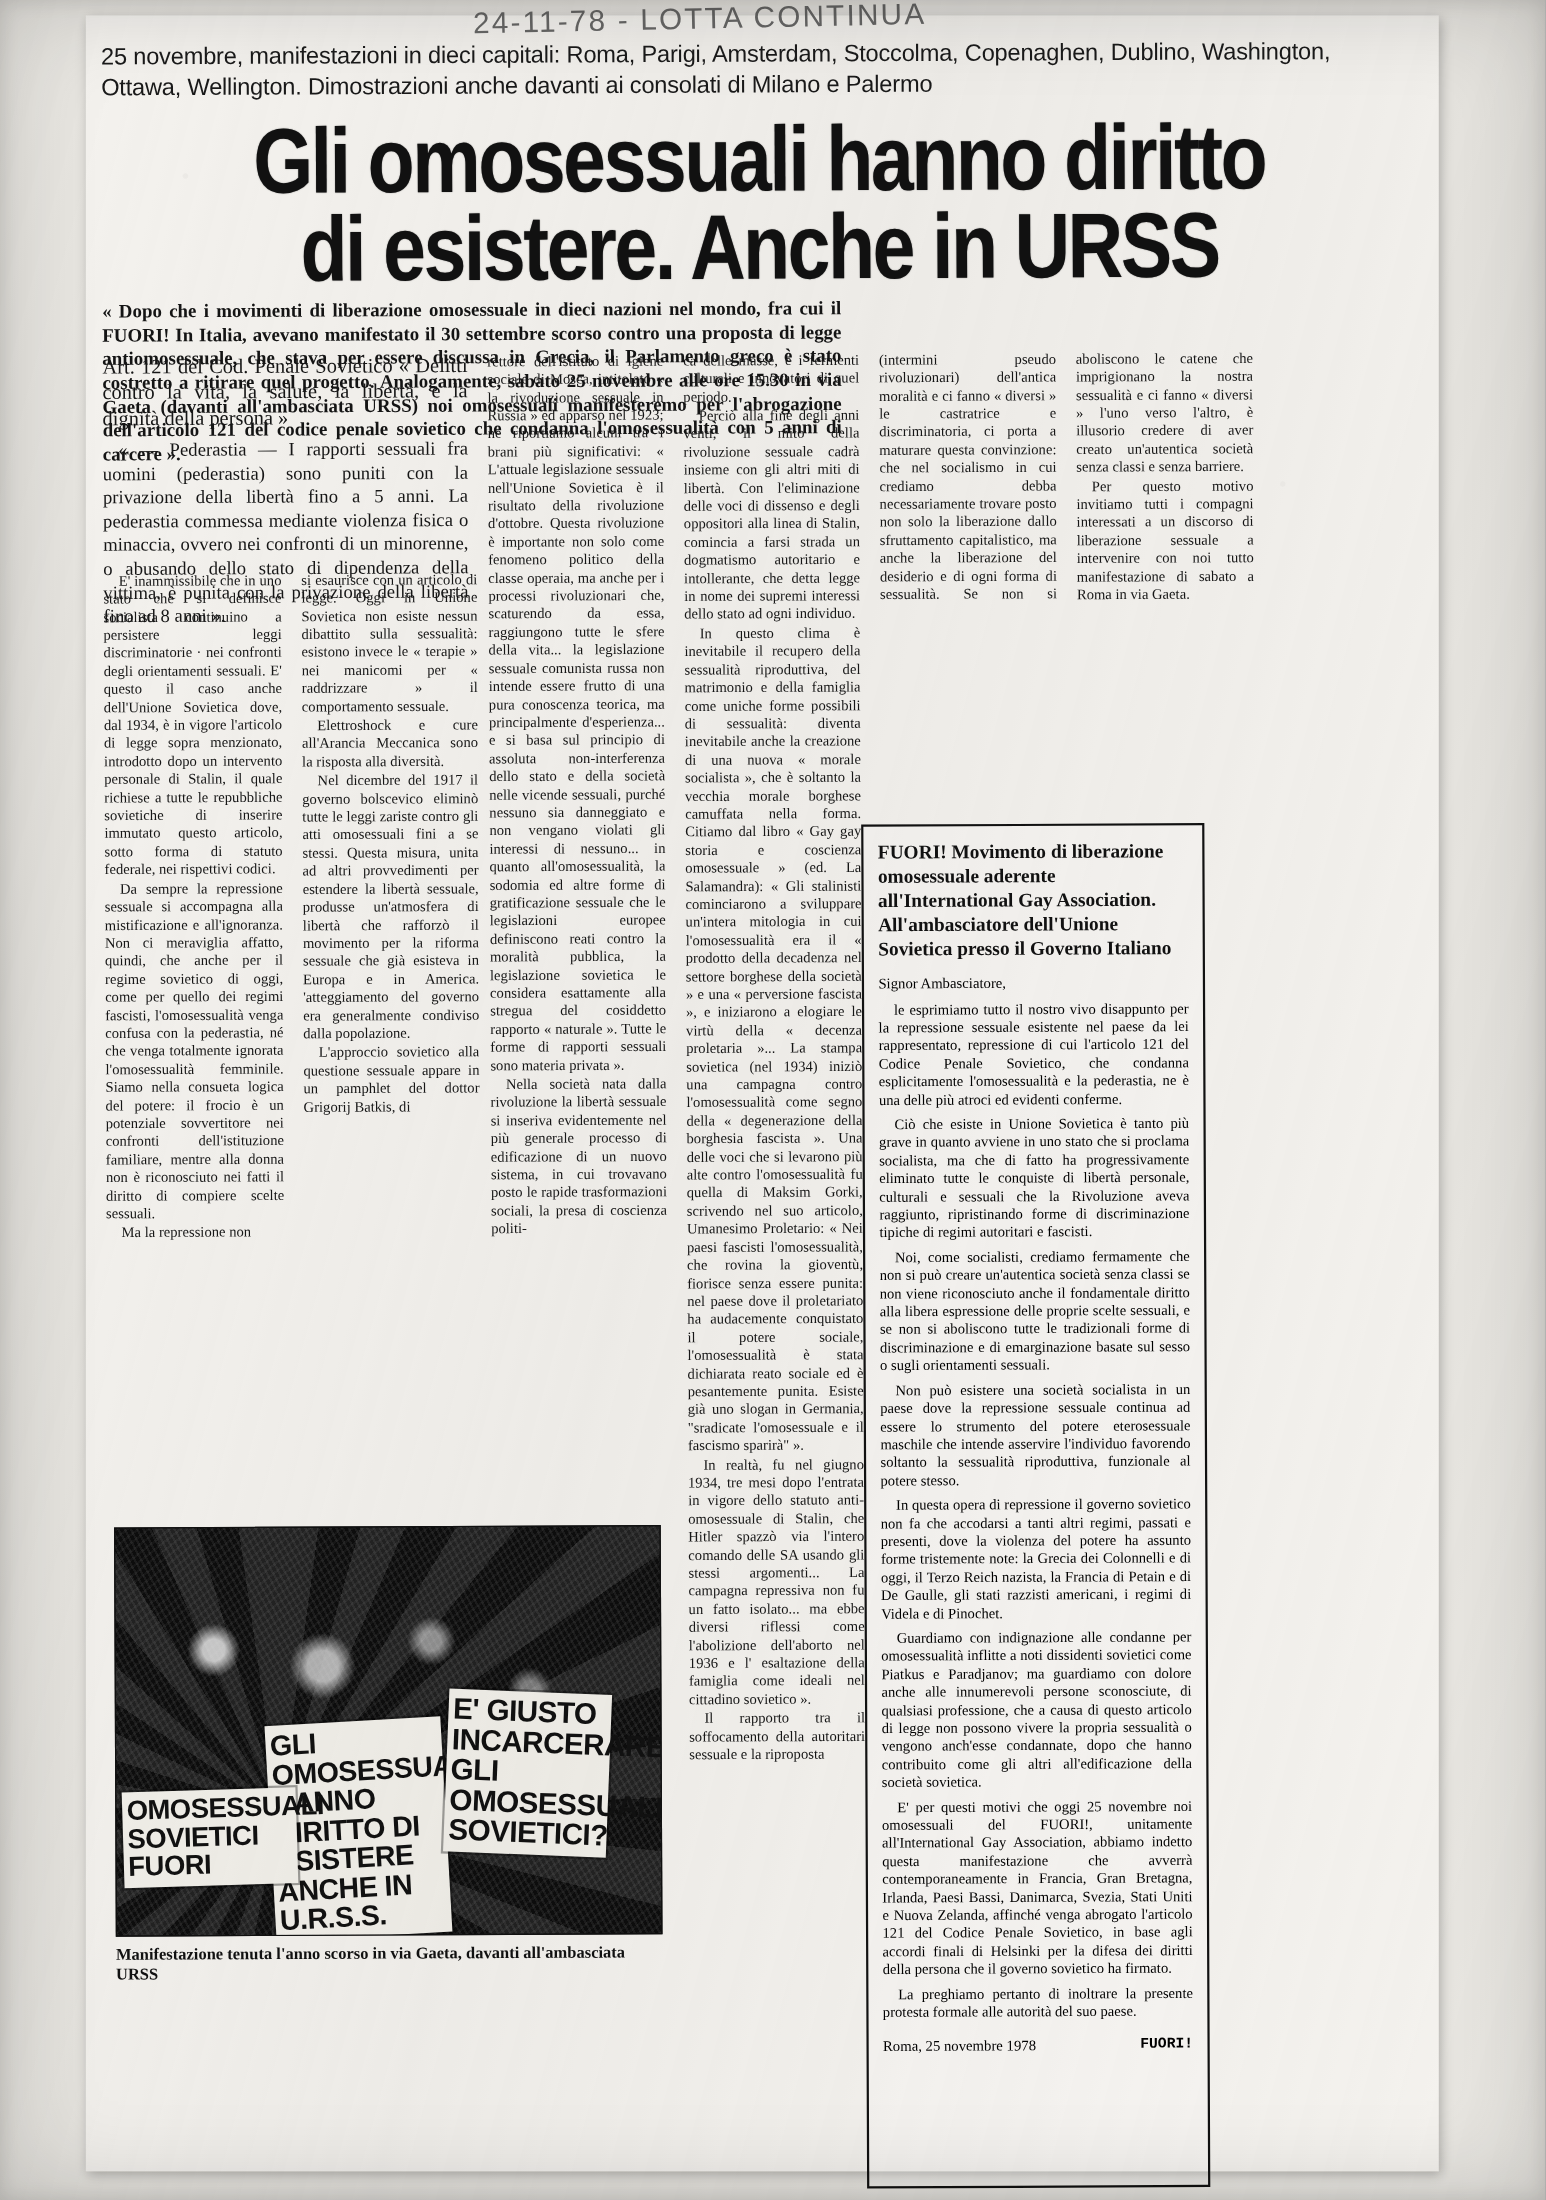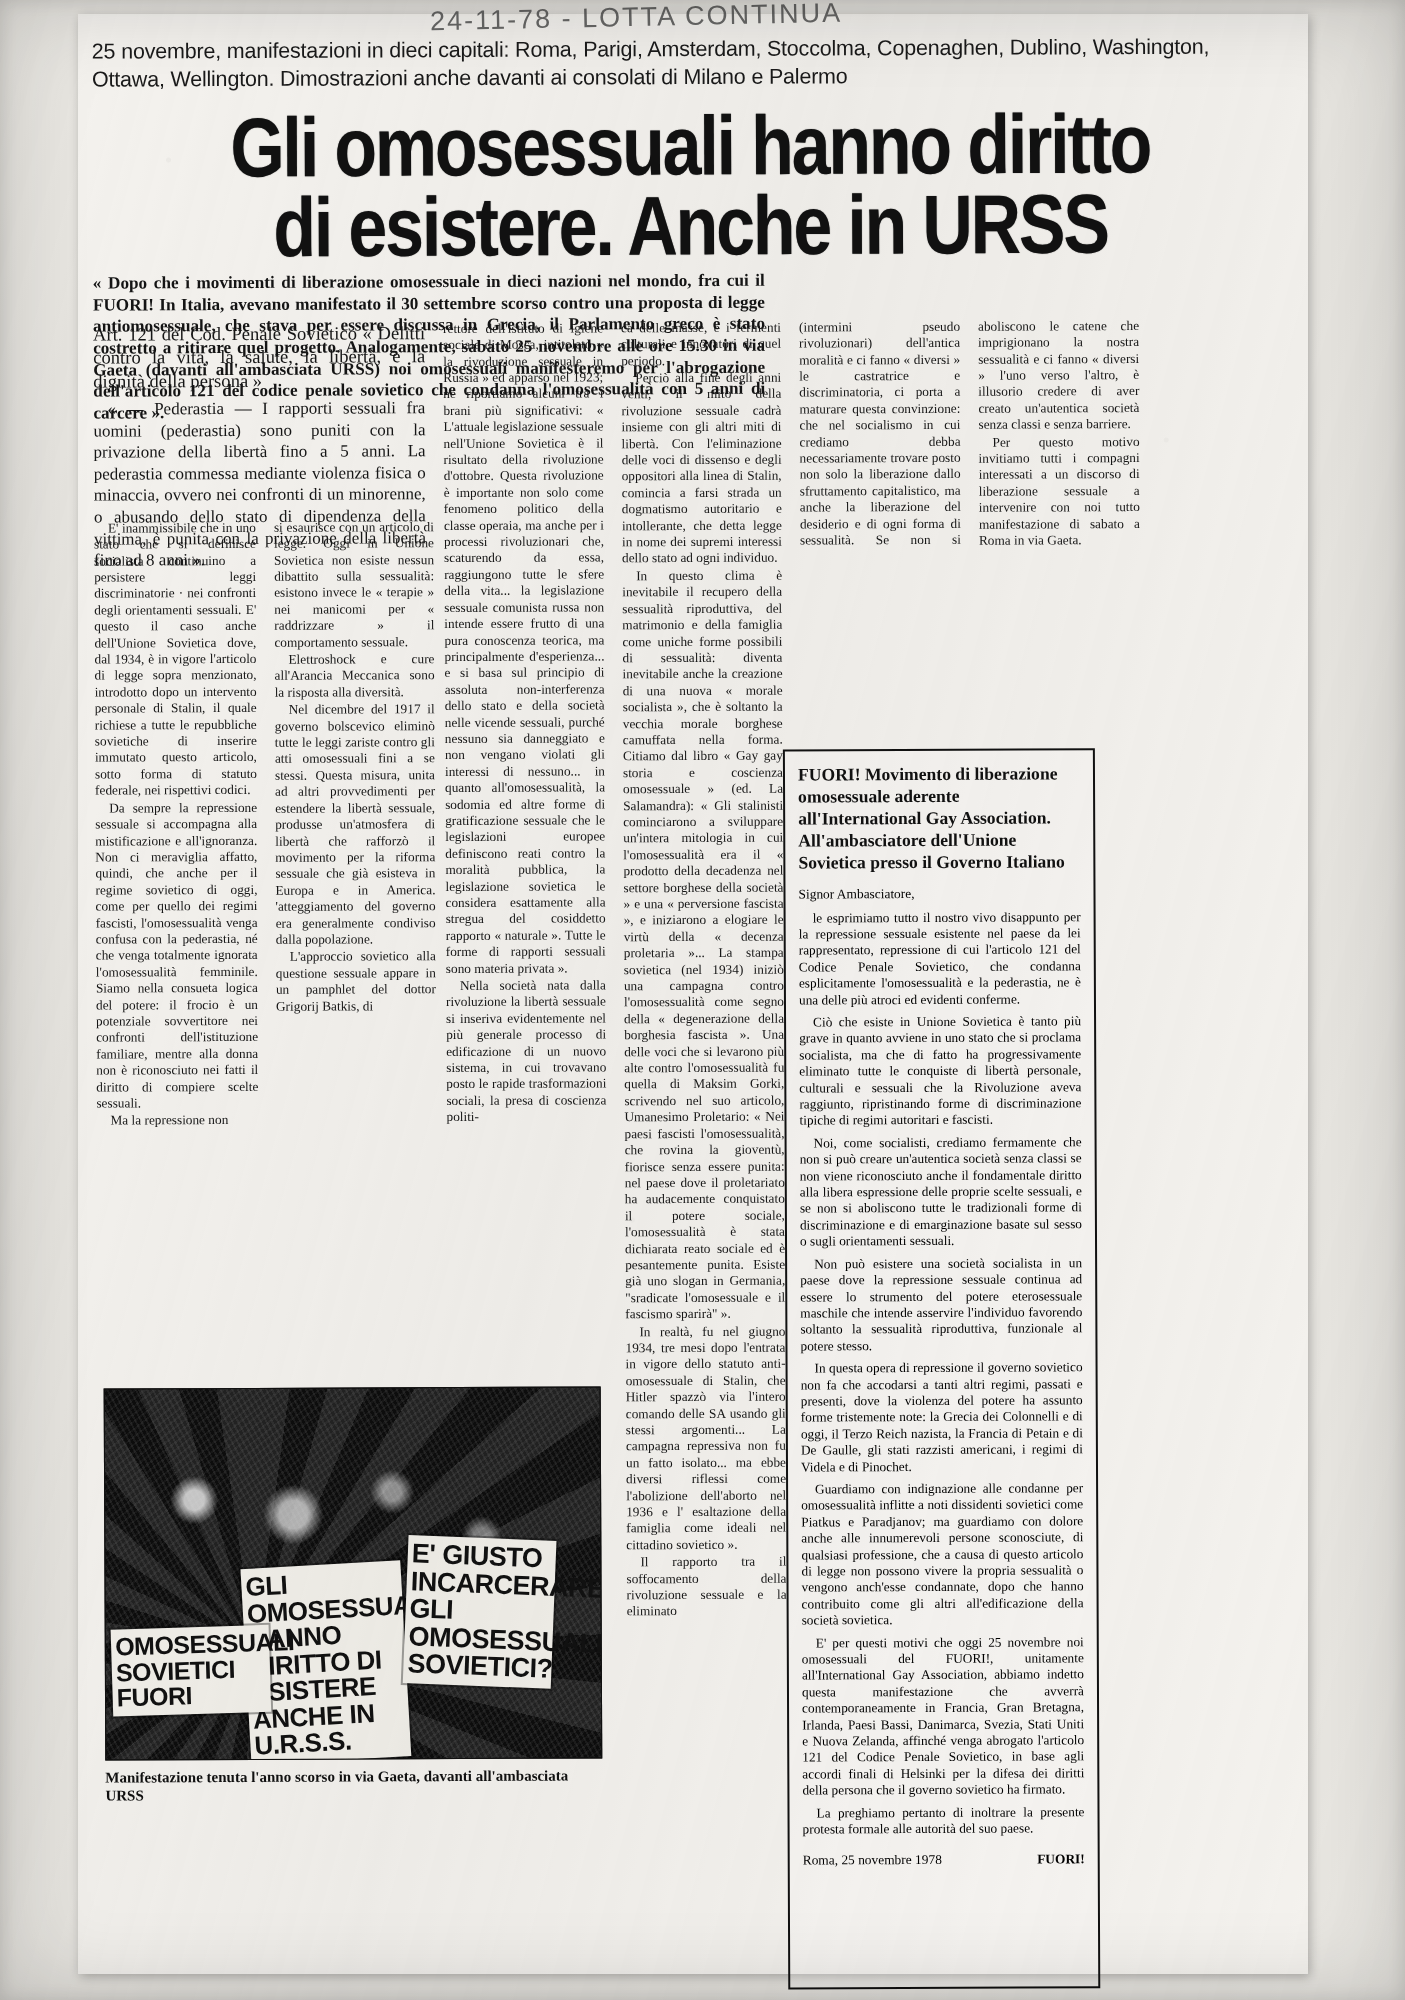--- a/index.html
+++ b/index.html
@@ -133,21 +133,21 @@
   }
   .fb-title{
     font-weight:bold;font-size:17.6px;line-height:1.26;
     margin:0 0 12px 0;color:#111;
   }
   .fb-sal{font-size:13.4px;margin:0 0 8px 0;}
   .fb-body{font-size:13.3px;line-height:1.235;text-align:justify;}
   .fb-body p{margin:0;text-indent:14px;}
   .fb-body p+p{margin-top:6px;}
   .fb-foot{display:flex;justify-content:space-between;font-size:13.4px;margin-top:14px;}
-  .fb-foot .sig{font-weight:bold;}
+  .fb-foot .sig{font-weight:bold;font-family:Liberation Mono, monospace;}
   .skew{transform:rotate(-.25deg);}
 </style>
 </head>
 <body>
 
 <div class="page">
   <div class="sheet"></div>
 
   <div class="handwrite">24-11-78 - LOTTA CONTINUA</div>
 
@@ -185,21 +185,21 @@
       <div class="col c-d body-s" style="top:-118px;">
         <p class="noind">rettore dell'istituto di igiene sociale di Mosca, intitolato « la rivoduzione sessuale in Russia » ed apparso nel 1923; ne riportiamo alcuni tra i brani più significativi: « L'attuale legislazione sessuale nell'Unione Sovietica è il risultato della rivoluzione d'ottobre. Questa rivoluzione è importante non solo come fenomeno politico della classe operaia, ma anche per i processi rivoluzionari che, scaturendo da essa, raggiungono tutte le sfere della vita... la legislazione sessuale comunista russa non intende essere frutto di una pura conoscenza teorica, ma principalmente d'esperienza... e si basa sul principio di assoluta non-interferenza dello stato e della società nelle vicende sessuali, purché nessuno sia danneggiato e non vengano violati gli interessi di nessuno... in quanto all'omosessualità, la sodomia ed altre forme di gratificazione sessuale che le legislazioni europee definiscono reati contro la moralità pubblica, la legislazione sovietica le considera esattamente alla stregua del cosiddetto rapporto « naturale ». Tutte le forme di rapporti sessuali sono materia privata ».</p>
         <p>Nella società nata dalla rivoluzione la libertà sessuale si inseriva evidentemente nel più generale processo di edificazione di un nuovo sistema, in cui trovavano posto le rapide trasformazioni sociali, la presa di coscienza politi-</p>
       </div>
 
       <div class="col c-e body-s" style="top:-118px;">
         <p class="noind">ca delle masse, e i fermenti culturali e innovatori di quel periodo.</p>
         <p>Perciò alla fine degli anni venti, il mito della rivoluzione sessuale cadrà insieme con gli altri miti di libertà. Con l'eliminazione delle voci di dissenso e degli oppositori alla linea di Stalin, comincia a farsi strada un dogmatismo autoritario e intollerante, che detta legge in nome dei supremi interessi dello stato ad ogni individuo.</p>
         <p>In questo clima è inevitabile il recupero della sessualità riproduttiva, del matrimonio e della famiglia come uniche forme possibili di sessualità: diventa inevitabile anche la creazione di una nuova « morale socialista », che è soltanto la vecchia morale borghese camuffata nella forma. Citiamo dal libro « Gay gay storia e coscienza omosessuale » (ed. La Salamandra): « Gli stalinisti cominciarono a sviluppare un'intera mitologia in cui l'omosessualità era il « prodotto della decadenza nel settore borghese della società » e una « perversione fascista », e iniziarono a elogiare le virtù della « decenza proletaria »... La stampa sovietica (nel 1934) iniziò una campagna contro l'omosessualità come segno della « degenerazione della borghesia fascista ». Una delle voci che si levarono più alte contro l'omosessualità fu quella di Maksim Gorki, scrivendo nel suo articolo, Umanesimo Proletario: « Nei paesi fascisti l'omosessualità, che rovina la gioventù, fiorisce senza essere punita: nel paese dove il proletariato ha audacemente conquistato il potere sociale, l'omosessualità è stata dichiarata reato sociale ed è pesantemente punita. Esiste già uno slogan in Germania, "sradicate l'omosessuale e il fascismo sparirà" ».</p>
         <p>In realtà, fu nel giugno 1934, tre mesi dopo l'entrata in vigore dello statuto anti-omosessuale di Stalin, che Hitler spazzò via l'intero comando delle SA usando gli stessi argomenti... La campagna repressiva non fu un fatto isolato... ma ebbe diversi riflessi come l'abolizione dell'aborto nel 1936 e l' esaltazione della famiglia come ideali nel cittadino sovietico ».</p>
-        <p>Il rapporto tra il soffocamento della rivoluzione sessuale e la eliminato</p>
+        <p>Il rapporto tra il soffocamento della autoritari sessuale e la riproposta</p>
       </div>
 
       <div class="col c-f body-s" style="top:-118px;width:340px;">
         <div style="column-count:2;column-gap:18px;">
           <p class="noind">(intermini pseudo rivoluzionari) dell'antica moralità e ci fanno « diversi » le castratrice e discriminatoria, ci porta a maturare questa convinzione: che nel socialismo in cui crediamo debba necessariamente trovare posto non solo la liberazione dallo sfruttamento capitalistico, ma anche la liberazione del desiderio e di ogni forma di sessualità. Se non si aboliscono le catene che imprigionano la nostra sessualità e ci fanno « diversi » l'uno verso l'altro, è illusorio credere di aver creato un'autentica società senza classi e senza barriere.</p>
           <p>Per questo motivo invitiamo tutti i compagni interessati a un discorso di liberazione sessuale a intervenire con noi tutto manifestazione di sabato a Roma in via Gaeta.</p>
         </div>
       </div>
 
       <div class="photo" style="top:948px;left:6px;">

